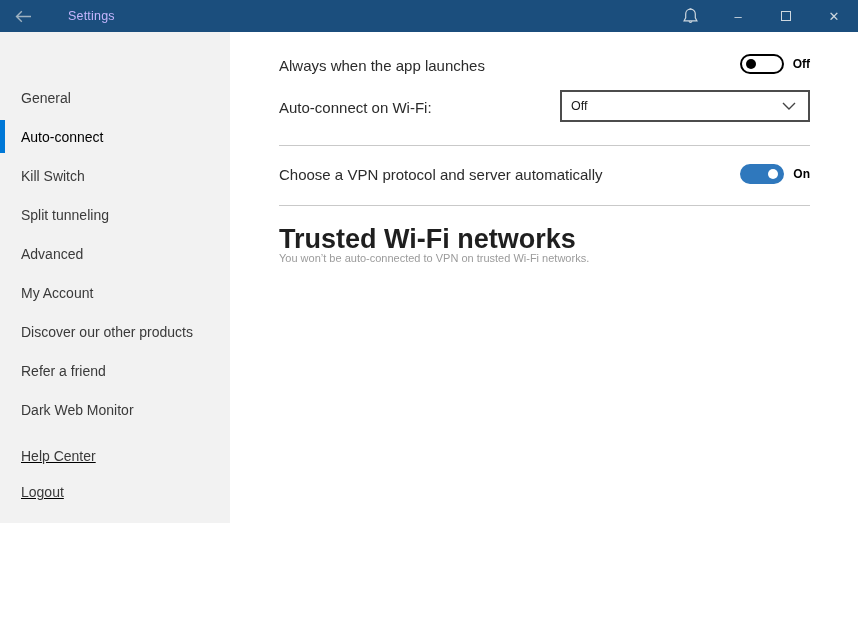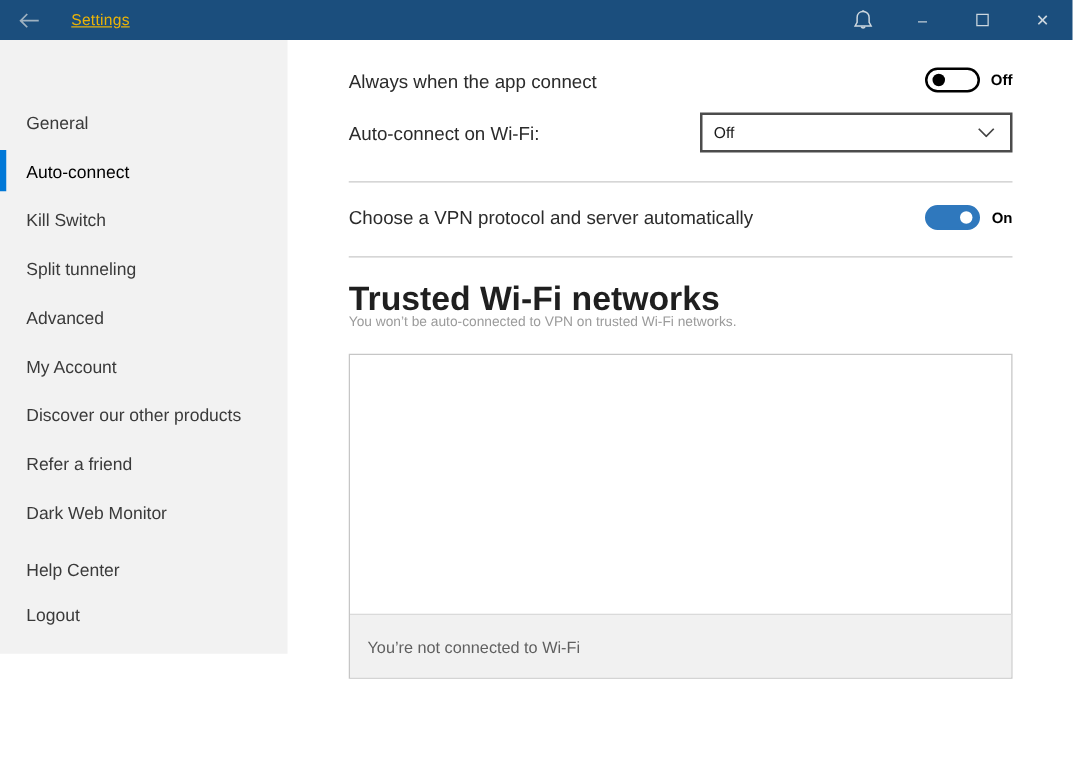--- a/index.html
+++ b/index.html
@@ -15,39 +15,39 @@
     background:#ffffff;font-family:"Liberation Sans",sans-serif;
     -webkit-font-smoothing:antialiased;
   }
 
   
   .titlebar{
     position:absolute;top:0;left:0;width:858px;height:32px;
     background:var(--titlebar-bg);display:flex;align-items:center;
   }
   .back-btn{width:46px;height:32px;display:flex;align-items:center;justify-content:center;cursor:pointer;}
-  .win-title{color:#eab308;font-size:12.5px;margin-left:11px;letter-spacing:.2px;text-decoration:underline;}
+  .win-title{color:#c4b5fd;font-size:12.5px;margin-left:22px;letter-spacing:.2px;}
   .titlebar-right{margin-left:auto;display:flex;align-items:stretch;height:32px;}
   .tb-btn{width:48px;height:32px;display:flex;align-items:center;justify-content:center;
           color:#cdd7df;font-size:13px;cursor:pointer;}
   .tb-btn .max-square{width:10px;height:10px;border:1px solid #cdd7df;display:block;}
 
   
   .sidebar{
     position:absolute;top:32px;left:0;width:230px;height:491px;
     background:var(--sidebar-bg);
   }
   .sidebar-nav{position:absolute;top:46px;left:0;right:0;}
   .sidebar-item{
     position:relative;height:39px;display:flex;align-items:center;
     padding-left:21px;font-size:14px;color:#3a3a3a;cursor:pointer;
   }
   .sidebar-item.selected{font-weight:normal;color:#000;}
   .sel-indicator{position:absolute;left:0;top:3px;bottom:3px;width:5px;background:var(--accent);}
-  .sidebar-footer{position:absolute;bottom:13px;left:0;right:0;}
+  .sidebar-footer{position:absolute;bottom:13px;left:0;right:0;text-decoration:underline;}
   .sidebar-footer .sidebar-item{height:36px;}
 
   
   .content{position:absolute;left:279px;top:32px;width:531px;height:587px;}
   .setting-label{position:absolute;left:0;font-size:15px;color:#2b2b2b;white-space:nowrap;}
 
   .toggle{position:absolute;right:0;display:flex;align-items:center;}
   .toggle-pill{width:44px;height:20px;border:2px solid #000;border-radius:10px;position:relative;background:#fff;cursor:pointer;}
   .toggle-pill .knob{position:absolute;width:10px;height:10px;border-radius:50%;background:#000;top:3px;left:4px;}
   .toggle-pill.on{background:var(--toggle-on);border-color:var(--toggle-on);}
@@ -141,21 +141,21 @@
       <span>Help Center</span>
     </div>
     <div class="sidebar-item">
       <span>Logout</span>
     </div>
   </div>
 </div>
 
 <div class="content">
 
-  <span class="setting-label" style="top:25px;">Always when the app connect</span>
+  <span class="setting-label" style="top:25px;">Always when the app launches</span>
   <div class="toggle" style="top:22px;">
     <div class="toggle-pill">
       <span class="knob"></span>
     </div>
     <span class="toggle-state">Off</span>
   </div>
 
   <span class="setting-label" style="top:67px;">Auto-connect on Wi-Fi:</span>
   <div class="dropdown">
     <span>Off</span>
@@ -172,19 +172,14 @@
       <span class="knob"></span>
     </div>
     <span class="toggle-state">On</span>
   </div>
 
   <div class="divider" style="top:173px;"></div>
 
   <h2 class="section-title">Trusted Wi-Fi networks</h2>
   <span class="section-desc">You won’t be auto-connected to VPN on trusted Wi-Fi networks.</span>
 
-  <div class="listbox">
-    <div class="listbox-footer">
-      <span>You’re not connected to Wi-Fi</span>
-    </div>
-  </div>
 
 </div>
 
 </body></html>

